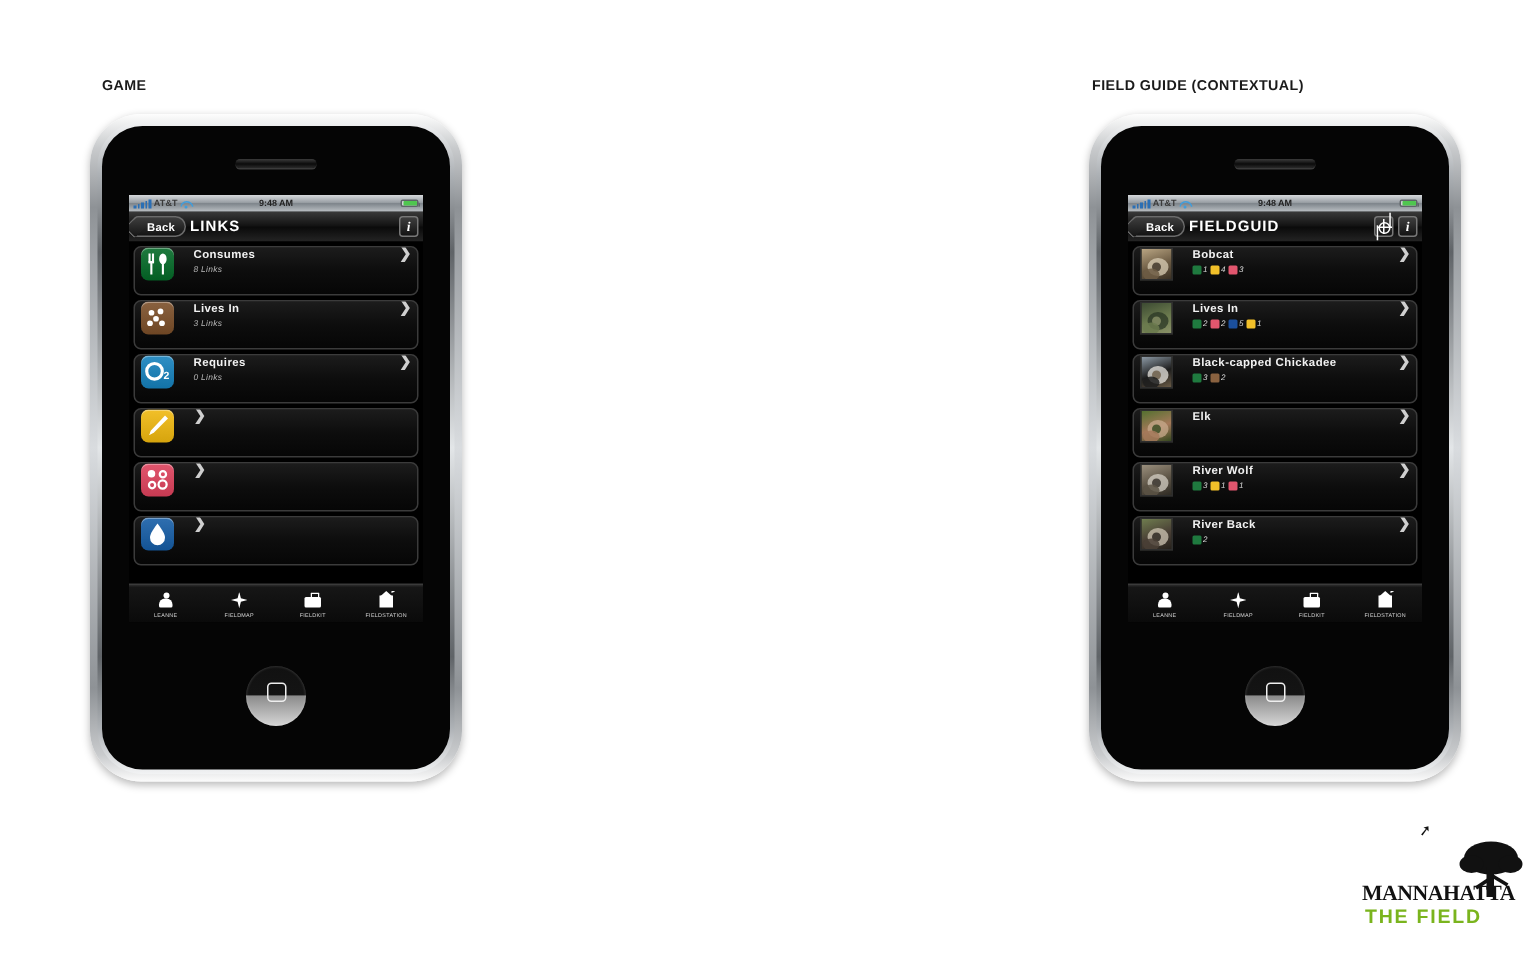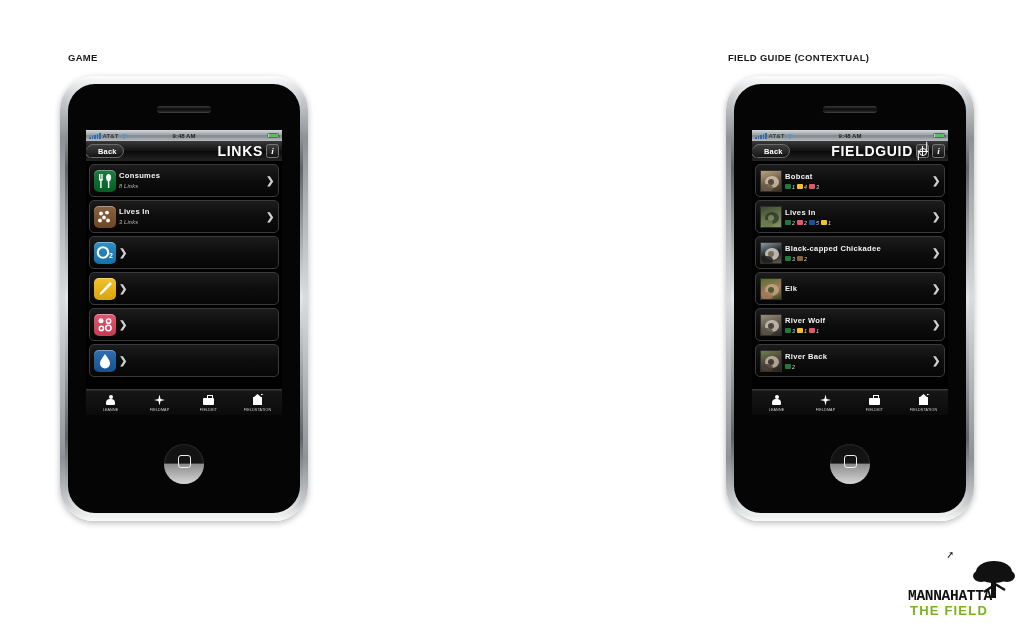--- a/index.html
+++ b/index.html
@@ -139,22 +139,22 @@
     letter-spacing:.2px;
   }
   .btn-back::before{
     content:""; position:absolute; left:-5px; top:1px;
     width:9px;height:10px;
     background: linear-gradient(135deg,#3e3e3e,#131313);
     border-left:1px solid #6b6b6b; border-bottom:1px solid #6b6b6b;
     transform: rotate(45deg); border-radius:2px;
   }
   .nav-title {
-    flex:1; text-align:right;
-    font-size:14px;font-weight:bold;color:#fff;letter-spacing:.7px;
+    flex:1; text-align:left;
+    font-size:10px;font-weight:bold;color:#fff;letter-spacing:.7px;
   }
   .nav-right { display:flex; align-items:center; gap:3px; }
   .btn-sq {
     width:13px;height:14px;
     background: linear-gradient(180deg,#3e3e3e,#131313);
     border:1px solid #777; border-radius:2.5px;
     display:flex;align-items:center;justify-content:center;
     color:#fff;font-size:8px;font-weight:bold;
   }
   .crosshair { width:9px;height:9px;position:relative;}
@@ -176,23 +176,23 @@
   .list {
     flex:1; background:#000; overflow:hidden;
     padding: 2px 3px 0 3px;
   }
   .row {
     height: 33px;
     margin-bottom: 3px;
     background: linear-gradient(180deg,#1c1c1c 0%,#0d0d0d 50%,#060606 100%);
     border: 1px solid #3b3b3b;
     border-radius: 5px;
-    display:flex; align-items:center;
+    display:flex; 
     padding: 0 4px;
-    gap: 3px;
+    gap: 13px;
     overflow:hidden;
   }
   .row-icon {
     width: 22px; height: 22px; border-radius: 5px; flex:none;
     display:flex;align-items:center;justify-content:center;
     position:relative; overflow:hidden;
   }
   .row-text { flex:1; min-width:0; }
   .row-title {
     font-size: 7.6px; font-weight: bold; color:#f2f2f2;
@@ -288,21 +288,21 @@
     width:13px;height:13px;border:1.5px solid #eee;border-radius:3px;
     margin-bottom:6px;
   }
 
   
   .logo { position:absolute; left:908px; top:548px; width:110px; height:70px; }
   .logo-bird { position:absolute; left:38px; top:2px; font-size:10px; color:#111;
                transform: rotate(-8deg); line-height:1; }
   .logo-tree { position:absolute; right:2px; top:10px; width:44px; height:40px; }
   .logo-name { position:absolute; left:0; top:40px; font-size:14.5px;
-               font-weight:bold; color:#111; letter-spacing:-.3px; font-family:Liberation Mono, monospace;text-align:right; }
+               font-weight:bold; color:#111; letter-spacing:-.3px; font-family:Liberation Serif, serif;text-align:right; }
   .logo-sub  { position:absolute; left:2px; top:55px; font-size:13px;
                font-weight:bold; color:#7ab41d; letter-spacing:1.2px; }
 </style>
 </head>
 <body>
 
 <div class="stage">
 
   <div class="caption" id="caption-left">GAME</div>
   <div class="caption" id="caption-right">FIELD GUIDE (CONTEXTUAL)</div>
@@ -375,20 +375,24 @@
                   <div class="row-sub">3 Links</div>
                 </div>
                 <div class="chev">❯</div>
               </div>
               <div class="row">
                 <div class="row-icon" style="background: linear-gradient(rgb(47, 143, 196) 0%, rgb(19, 115, 168) 100%); box-shadow: rgba(255, 255, 255, 0.35) 0px 1px 0px inset;">
                   <svg viewBox="0 0 22 22" width="22" height="22">
                     <circle cx="9" cy="10.5" r="5.2" fill="none" stroke="#fff" stroke-width="2.1"></circle>
                     <text x="15" y="15.5" font-family="Liberation Sans,sans-serif" font-size="7" font-weight="bold" fill="#fff">2</text>
                   </svg>
+                </div>
+                <div class="row-text">
+                  <div class="row-title">Requires</div>
+                  <div class="row-sub">0 Links</div>
                 </div>
                 <div class="chev">❯</div>
               </div>
               <div class="row">
                 <div class="row-icon" style="background: linear-gradient(rgb(242, 192, 41) 0%, rgb(214, 164, 13) 100%); box-shadow: rgba(255, 255, 255, 0.35) 0px 1px 0px inset;">
                   <svg viewBox="0 0 22 22" width="22" height="22">
                     <path d="M16 4 L18 6 L8.5 15.5 L5.5 17 L6.8 13.9 Z" fill="#fff"></path>
                     <path d="M5.5 17 L6.8 13.9 L8 15.1 Z" fill="#fff"></path>
                   </svg>
                 </div>

